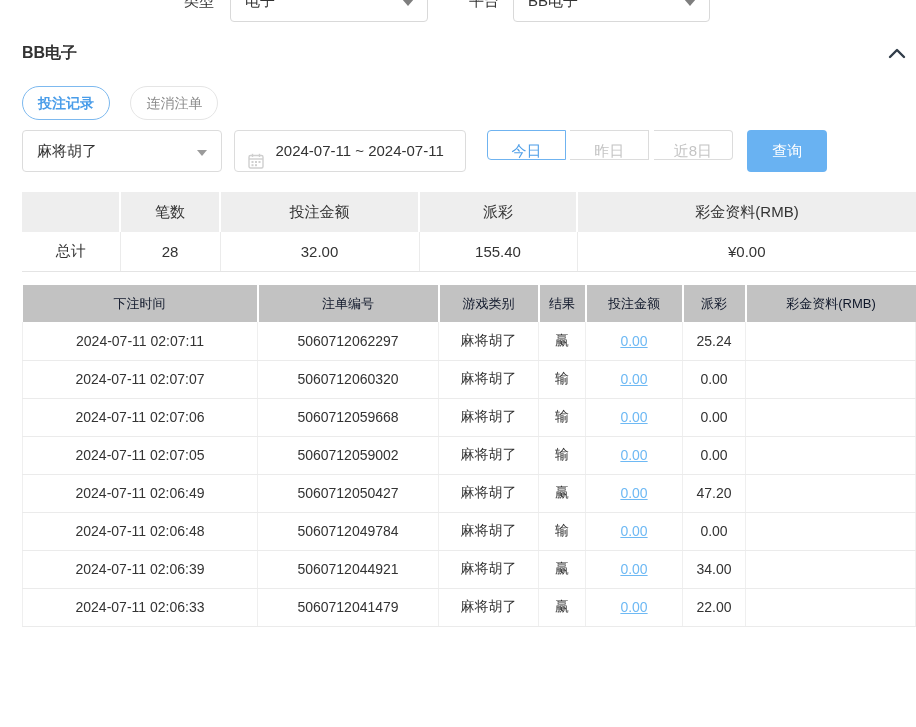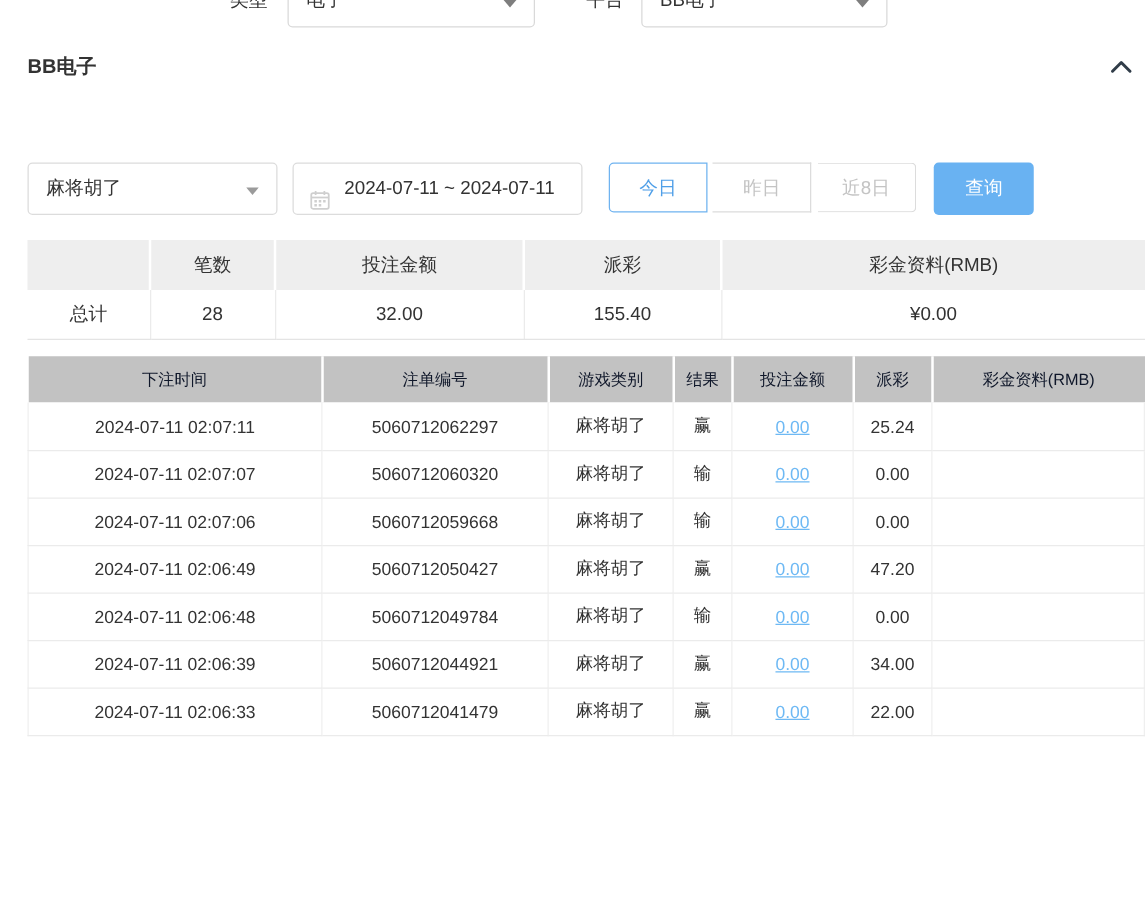--- a/index.html
+++ b/index.html
@@ -31,21 +31,21 @@
   .game-select { position:relative; display:inline-block; vertical-align:top; width:200px; height:42px;
                  border:1px solid #dcdcdc; border-radius:4px; line-height:40px; padding-left:14px;
                  font-size:15px; color:#333; cursor:pointer; }
   .game-caret { position:absolute; right:14px; top:19px; width:0; height:0;
                 border-left:5px solid transparent; border-right:5px solid transparent; border-top:6px solid #9b9b9b; }
   .date-input { position:relative; display:inline-block; vertical-align:top; margin-left:8px; width:232px; height:42px;
                 border:1px solid #dcdcdc; border-radius:4px; line-height:40px; font-size:15px; color:#333;
                 padding-left:40px; cursor:pointer; }
   .cal-icon { position:absolute; left:13px; top:13px; }
   .quick-group { display:inline-block; vertical-align:top; margin-left:16px; height:42px; border-radius:4px; }
-  .quick-btn { display:inline-block; vertical-align:top; width:79px; height:40px; line-height:40px; text-align:center;
+  .quick-btn { display:inline-block; vertical-align:top; width:79px; height:30px; line-height:40px; text-align:center;
                font-size:15px; color:#c4c4c4; background:#fff; border:1px solid #dcdcdc; border-left-width:0; cursor:pointer; }
   .quick-btn:first-child { border-left-width:1px; border-radius:4px 0 0 4px; }
   .quick-btn:last-child { border-radius:0 4px 4px 0; }
   .quick-btn.active { color:#4f9fe8; border:1px solid #6fb3f0; }
   .search-btn { display:inline-block; vertical-align:top; margin-left:10px; width:80px; height:42px; line-height:42px;
                 font-size:15px; color:#fff; background:#69b2f2; border:none; border-radius:4px; cursor:pointer; }
 
   
   table { border-collapse:collapse; table-layout:fixed; }
   .summary { position:absolute; top:192px; left:22px; width:894px; font-size:15px; }
@@ -87,20 +87,24 @@
 
   <div class="section-header">
     <span class="section-title">BB电子</span>
     <span class="collapse-btn">
       <svg width="22" height="22" viewBox="0 0 22 22">
         <polyline points="4,14 11,7 18,14" fill="none" stroke="#313d49" stroke-width="2.4" stroke-linecap="round" stroke-linejoin="round"></polyline>
       </svg>
     </span>
   </div>
 
+  <div class="tabs">
+    <span class="tab active">投注记录</span>
+    <span class="tab">连消注单</span>
+  </div>
 
   <div class="filter-row">
     <div class="game-select">
       <span>麻将胡了</span>
       <span class="game-caret"></span>
     </div>
     <div class="date-input">
       <span class="cal-icon">
         <svg width="16" height="16" viewBox="0 0 16 16">
           <rect x="1" y="2.5" width="14" height="12.5" rx="1.5" fill="none" stroke="#cfcfcf" stroke-width="1.4"></rect>
@@ -195,20 +199,29 @@
         <tr>
           <td>2024-07-11 02:07:06</td>
           <td>5060712059668</td>
           <td>麻将胡了</td>
           <td>输</td>
           <td><a class="amount-link">0.00</a></td>
           <td>0.00</td>
           <td></td>
         </tr>
         <tr>
+          <td>2024-07-11 02:07:05</td>
+          <td>5060712059002</td>
+          <td>麻将胡了</td>
+          <td>输</td>
+          <td><a class="amount-link">0.00</a></td>
+          <td>0.00</td>
+          <td></td>
+        </tr>
+        <tr>
           <td>2024-07-11 02:06:49</td>
           <td>5060712050427</td>
           <td>麻将胡了</td>
           <td>赢</td>
           <td><a class="amount-link">0.00</a></td>
           <td>47.20</td>
           <td></td>
         </tr>
         <tr>
           <td>2024-07-11 02:06:48</td>

